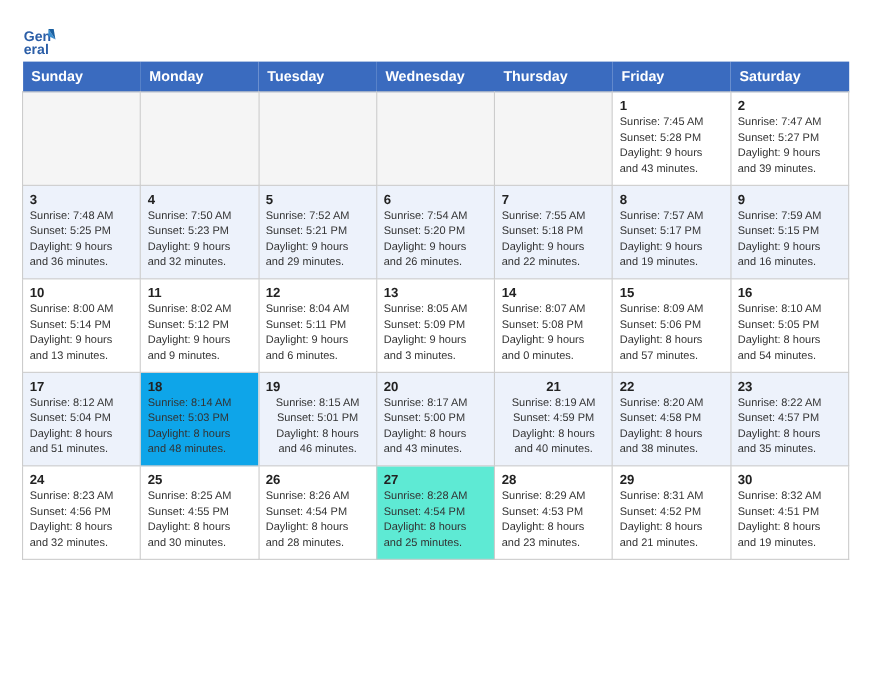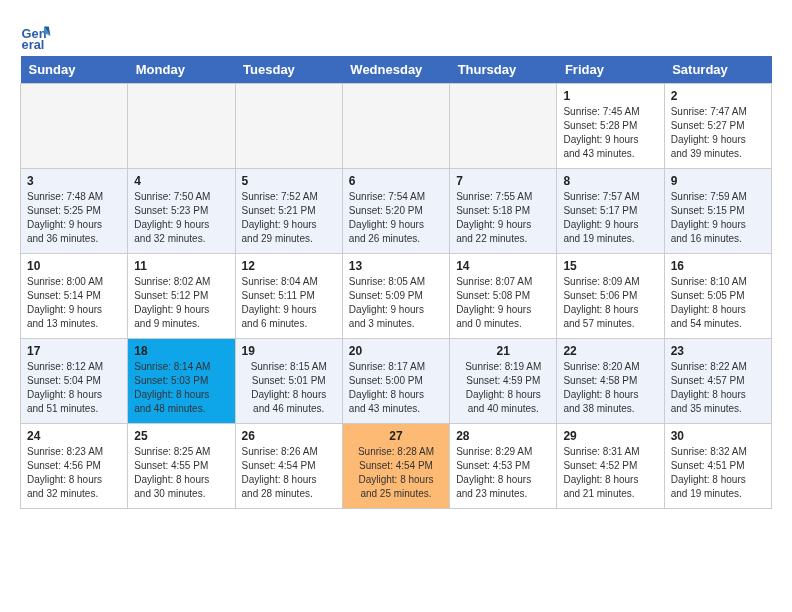--- a/index.html
+++ b/index.html
@@ -311,21 +311,21 @@
 Daylight: 8 hours
 and 30 minutes.</div>
         </td>
         <td style="background: rgb(255, 255, 255);">
           <div class="day-num">26</div>
           <div class="day-info" style="white-space: pre-line;">Sunrise: 8:26 AM
 Sunset: 4:54 PM
 Daylight: 8 hours
 and 28 minutes.</div>
         </td>
-        <td style="background: #fdba74; text-align: center;">
+        <td style="background: #5eead4;">
           <div class="day-num">27</div>
           <div class="day-info" style="white-space: pre-line;">Sunrise: 8:28 AM
 Sunset: 4:54 PM
 Daylight: 8 hours
 and 25 minutes.</div>
         </td>
         <td style="background: rgb(255, 255, 255);">
           <div class="day-num">28</div>
           <div class="day-info" style="white-space: pre-line;">Sunrise: 8:29 AM
 Sunset: 4:53 PM

